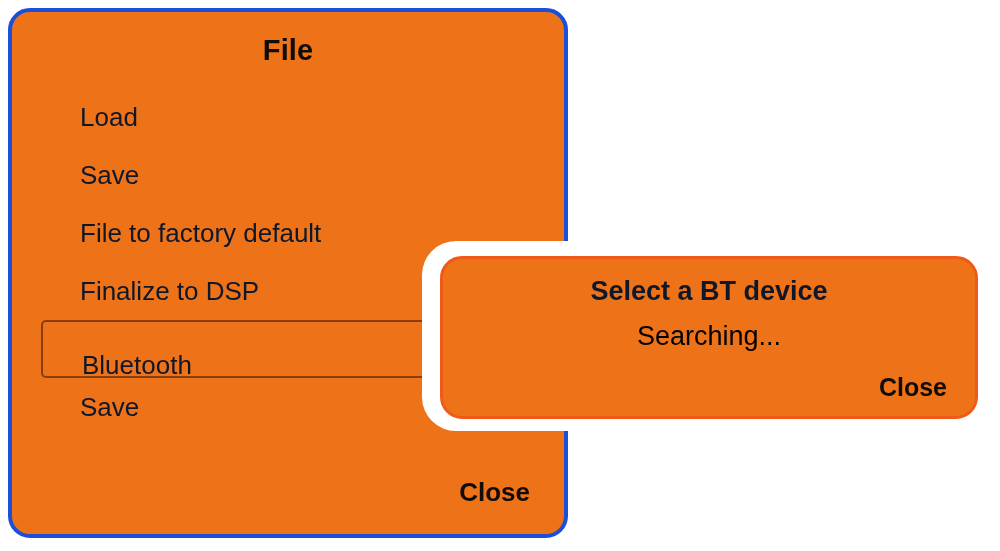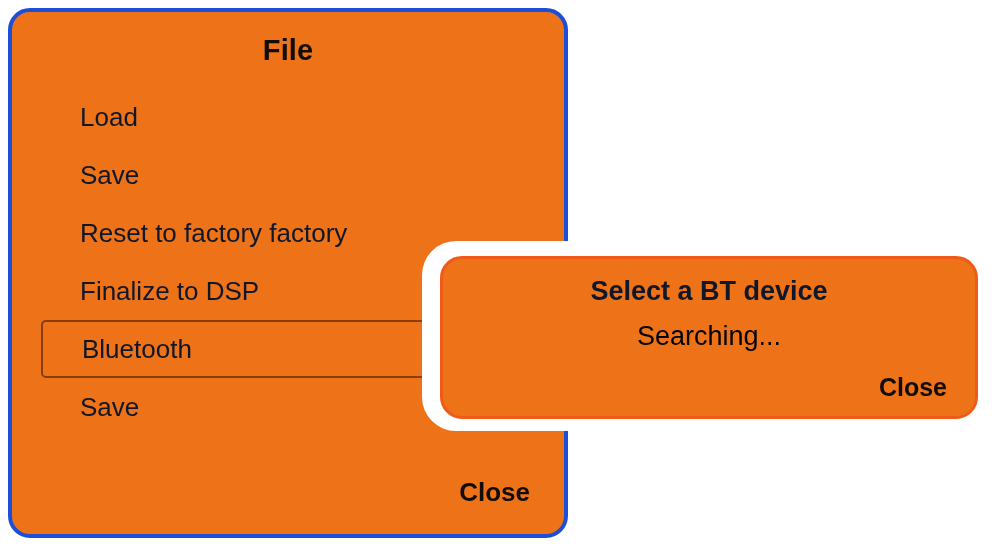--- a/index.html
+++ b/index.html
@@ -76,21 +76,21 @@
     border-bottom: 8px solid transparent;
   }
 
   
   .menu-row.selected {
     border: 2px solid #8a3d0b;
     border-radius: 5px;
     margin: 0 8px 0 29px;
     width: calc(100% - 37px);
   }
-  .menu-row.selected .menu-label { left: 39px; }
+  .menu-row.selected .menu-label { left: 39px; margin-top: 16px; }
 
   #file-menu-close {
     position: absolute;
     right: 34px;
     bottom: 26px;
     font-size: 26px;
     font-weight: bold;
     color: #110c08;
   }
 
@@ -156,21 +156,21 @@
     <div class="menu-row">
       <span class="menu-label">Load</span>
     </div>
 
     <div class="menu-row">
       <span class="menu-label">Save</span>
     </div>
 
 
     <div class="menu-row">
-      <span class="menu-label">Reset to factory factory</span>
+      <span class="menu-label">File to factory default</span>
     </div>
 
     <div class="menu-row">
       <span class="menu-label">Finalize to DSP</span>
     </div>
 
     <div class="menu-row selected">
       <span class="menu-label">Bluetooth</span>
     </div>
 

